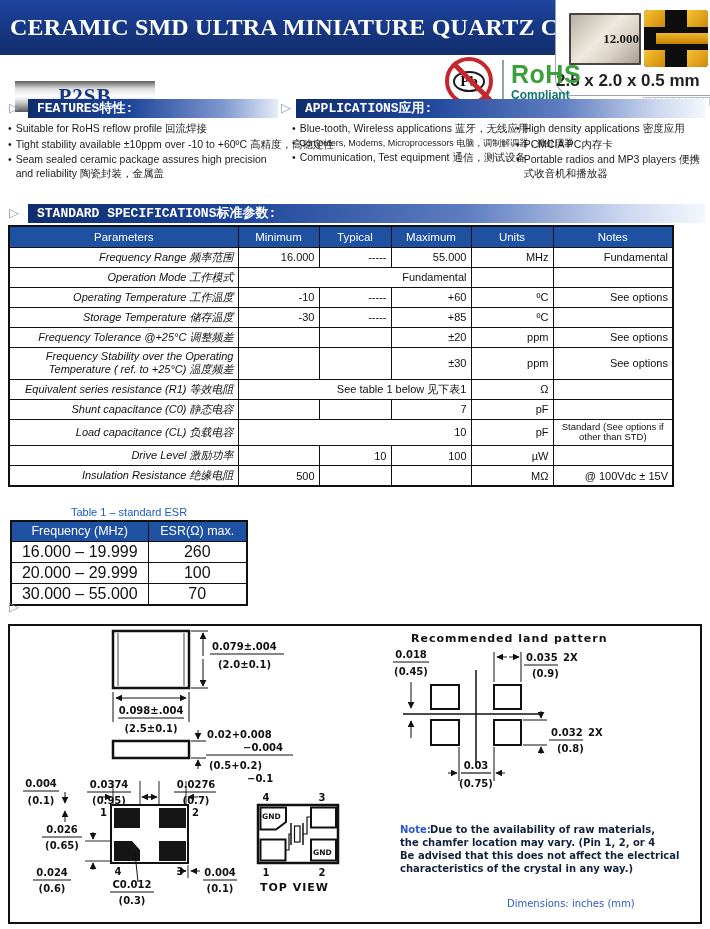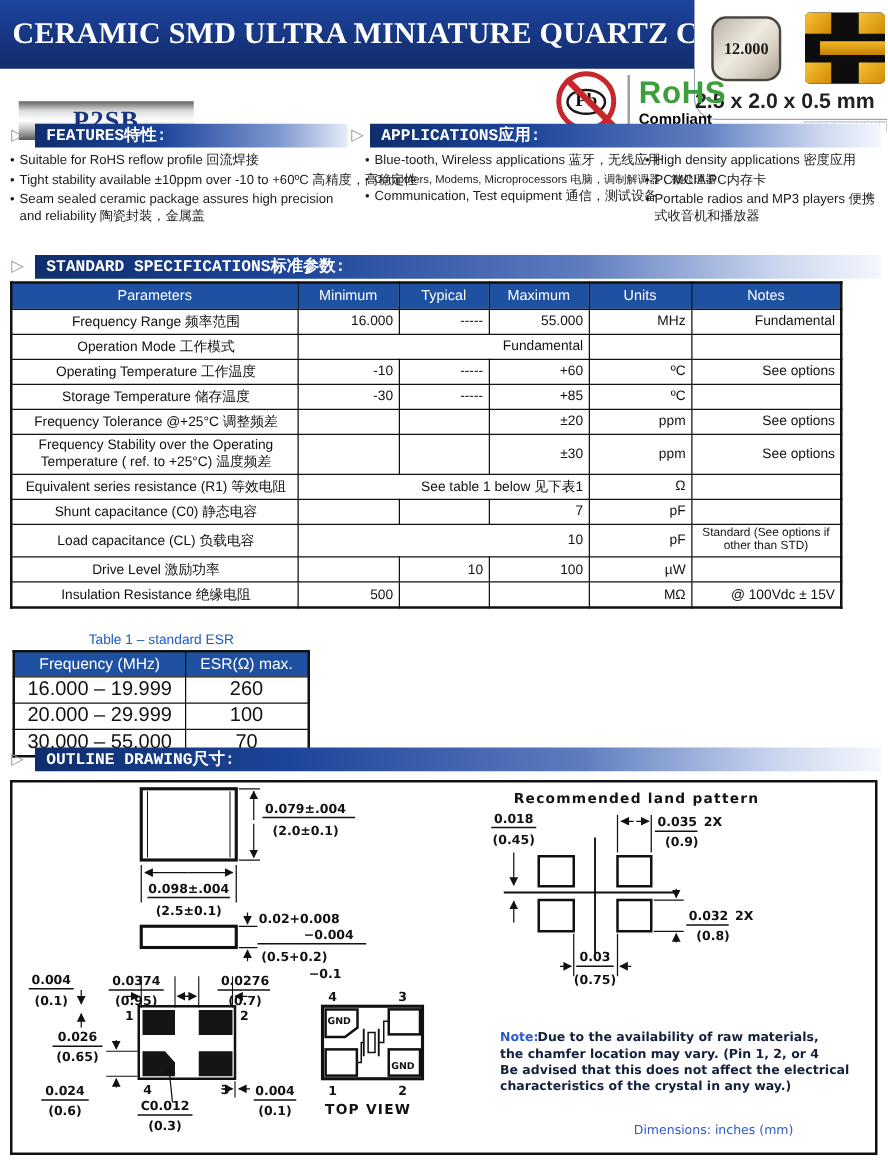--- a/index.html
+++ b/index.html
@@ -18,24 +18,24 @@
     font-family:"Liberation Serif","DejaVu Serif",serif; font-weight:bold;
     color:#fff; font-size:24px; letter-spacing:.2px; white-space:nowrap;
   }
   
   .photo-box {
     position:absolute; left:555px; top:-2px; width:160px; height:98px;
     background:#fff; border:1px solid #9aa3b5; border-top:none; border-right:none;
     border-bottom-left-radius:18px;
   }
   .xtal-top {
-    position:absolute; left:13px; top:15px; width:56px; height:52px;
-    border:2px solid #4a463f; border-radius:12px;
+    position:absolute; left:13px; top:15px; width:72px; height:52px;
+    border:2px solid #4a463f; border-radius:1px;
     background:linear-gradient(135deg,#b9b1a4,#efe9df 45%,#d8d0c3 70%,#a59d90);
-    display:flex; align-items:center; justify-content:center;
+    display:flex; align-items:center; justify-content:flex-end;
   }
   .xtal-top span { font-family:"Liberation Serif","DejaVu Serif",serif; font-weight:bold; font-size:13px; color:#1c1a17; }
   .xtal-bottom {
     position:absolute; left:88px; top:12px; width:64px; height:57px;
     background:#0d0d0d; border-radius:4px; overflow:hidden;
   }
   .pad { position:absolute; width:21px; height:17px; background:linear-gradient(135deg,#f7c235,#d08a06); }
   .pad.tl{left:0;top:0;} .pad.tr{right:0;top:0;} .pad.bl{left:0;bottom:0;} .pad.br{right:0;bottom:0;}
   .pad-bar { position:absolute; left:12px; right:0; top:23px; height:11px; background:linear-gradient(180deg,#f2b828,#c47f04); }
   .photo-size { position:absolute; left:0; right:6px; bottom:4px; text-align:left; font-weight:bold; font-size:17px; color:#222; }
@@ -55,42 +55,42 @@
   .rohs { position:absolute; left:445px; top:57px; display:flex; align-items:center; }
   .pb-circle {
     position:relative; width:48px; height:48px; border:4px solid #c5272d; border-radius:50%;
     display:flex; align-items:center; justify-content:center; background:#fff;
   }
   .pb-oval { border:2px solid #1a1a1a; border-radius:50%; padding:0 5px; font-family:"Liberation Serif","DejaVu Serif",serif; font-weight:bold; font-size:15px; color:#111; }
   .pb-slash { position:absolute; left:-4px; top:19px; width:55px; height:5px; background:#c5272d; transform:rotate(45deg); }
   .rohs-div { width:2px; height:42px; background:#9aa0a8; margin:0 7px 0 9px; }
   .rohs-txt { line-height:1; }
   .rohs-name { font-weight:bold; font-size:25px; color:#3ba03a; letter-spacing:.5px; }
-  .rohs-sub { font-weight:bold; font-size:12px; color:#000000; margin-top:2px; }
+  .rohs-sub { font-weight:bold; font-size:12px; color:#0f766e; margin-top:2px; }
   
   .sec-arrow { position:absolute; color:#8c97ad; font-size:13px; line-height:1; }
   .sec-bar {
     position:absolute; height:19px; display:flex; align-items:flex-start; padding-left:9px;
     font-family:Liberation Mono, monospace; font-weight:bold; font-size:13px; color:#fff; white-space:nowrap;
   }
   .grad-short { background:linear-gradient(90deg,#0f2e6d,#1c4499 40%,#7e97cf 78%,#e6ecf8 100%); }
   .grad-long  { background:linear-gradient(90deg,#0f2e6d,#1c4499 30%,#5f7dc0 65%,#ccd7ef 88%,#f4f7fd 100%); }
   
   .blist { position:absolute; font-size:10.5px; color:#1b1b1b; line-height:1.3; }
   .bitem { display:flex; margin-bottom:2px; }
   .bitem .dot { margin-right:4px; }
   .nowrap .bitem { white-space:nowrap; }
   #features .bitem:nth-child(3) { max-width:278px; }
   #apps-c1 .bitem:nth-child(2) { font-size:9px; }
   
   table { border-collapse:collapse; }
   .specs { position:absolute; left:8px; top:225px; width:664px; table-layout:fixed; }
   .specs th, .specs td { border:1px solid #111; font-size:11px; padding:2px 4px; vertical-align:middle; }
   .specs thead th { background:#1e51a2; color:#fff; font-weight:normal; font-size:11.5px; height:21px; border-color:#111; }
-  .specs td.p { text-align:center; padding-left:6px; }
+  .specs td.p { text-align:right; padding-left:6px;font-style:italic; }
   .specs td.c { text-align:right; }
   .specs td.sm { font-size:9.5px; line-height:1.15; text-align:center; }
   .specs { border:2px solid #111; }
   
   .esr-title { position:absolute; left:10px; top:506px; width:238px; text-align:center; font-weight:normal; font-size:11px; color:#1d5bc4; }
   .esr { position:absolute; left:10px; top:520px; width:238px; border:2px solid #111; }
   .esr th, .esr td { border:1px solid #111; font-size:16px; text-align:center; padding:1px 2px; }
   .esr thead th { background:#1e51a2; color:#fff; font-weight:normal; font-size:12.5px; height:20px; }
   .esr td { height:17px; }
   
@@ -324,23 +324,20 @@
           <td>100</td>
         </tr>
       <tr>
           <td>30.000 – 55.000</td>
           <td>70</td>
         </tr>
     </tbody>
   </table>
 
   <span class="sec-arrow" style="left:9px; top:600px;">▷</span>
-  <div class="sec-bar grad-long" style="left:28px; top:598px; width:677px;">
-    <span>OUTLINE DRAWING尺寸:</span>
-  </div>
 
   <div class="draw-box">
     <svg width="690" height="296" viewBox="0 0 690 296">
       <defs>
         <marker id="ah" viewBox="0 0 10 10" refX="9" refY="5" markerWidth="7" markerHeight="7" orient="auto">
           <path d="M0,0 L10,5 L0,10 Z" fill="#111"></path>
         </marker>
       </defs>
 
       <g stroke="#111" fill="none">

